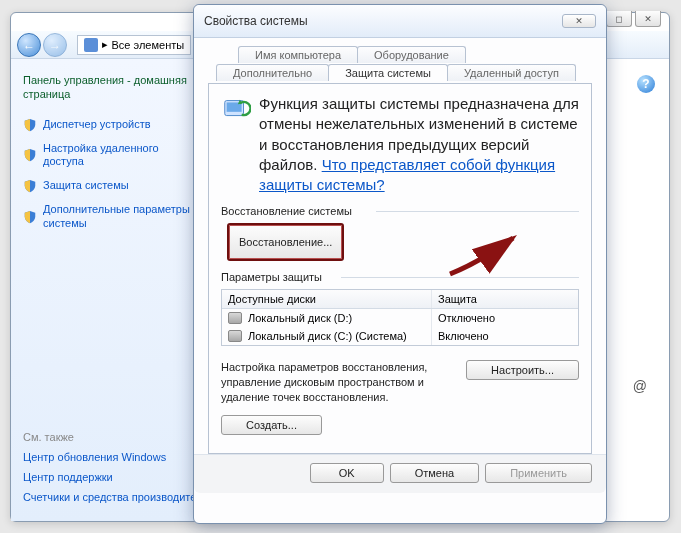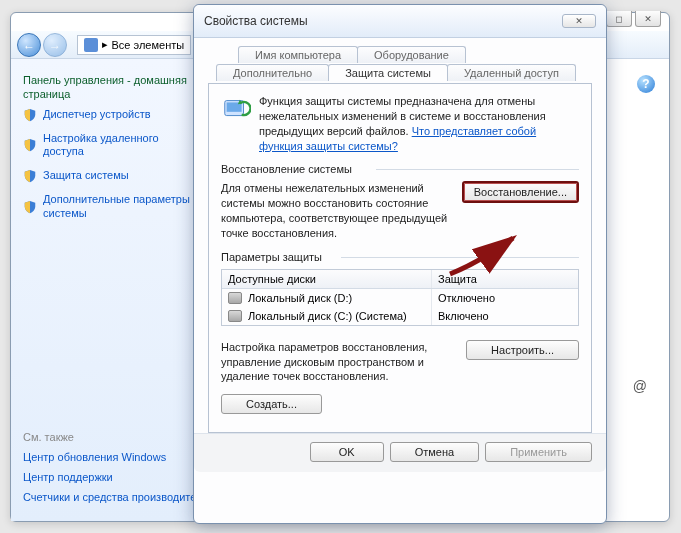--- a/index.html
+++ b/index.html
@@ -80,21 +80,21 @@
   }
   .sidebar {
     width: 200px;
     background: linear-gradient(#f2f7ff, #e3eefc);
     padding: 14px 12px;
     color: #1b4f9e;
   }
   .side-title {
     color: #0b5e2b;
     font-size: 11px;
-    margin-bottom: 6px;
+    margin-bottom: 16px;
     line-height: 1.3;
   }
   .side-link {
     display: flex;
     align-items: center;
     margin-bottom: 10px;
     color: #0b57c9;
     font-size: 11px;
     line-height: 1.25;
   }
@@ -179,21 +179,21 @@
     margin-bottom: 10px;
   }
   .infoicon {
     width: 30px; height: 30px;
     flex-shrink: 0;
     margin-right: 8px;
     position: relative;
   }
   .infoicon svg { width: 30px; height: 30px; }
   .infotext {
-    font-size: 11px;
+    font-size: 15px;
     color: #222;
     line-height: 1.35;
   }
   .infotext a { color: #0b57c9; text-decoration: underline; }
   .group-label {
     font-size: 11px;
     color: #222;
     margin: 4px 0 6px 0;
     position: relative;
   }
@@ -223,21 +223,22 @@
     padding: 3px 24px;
     font-size: 11px;
     color: #222;
     min-width: 92px;
     text-align: center;
     white-space: nowrap;
   }
   .btn.highlight {
     border: 2px solid #6e0f0f;
     box-shadow: 0 0 0 1px #b85050 inset;
-    padding: 3px 10px;
+    padding: 11px 10px;
+    margin-left: 6px;
   }
   .disk-table {
     border: 1px solid #c2cbd8;
     font-size: 11px;
     margin: 4px 0 14px 0;
   }
   .disk-hdr, .disk-r {
     display: flex;
   }
   .disk-hdr {
@@ -376,21 +377,20 @@
               <path d="M20 6 l3 4 -5 1z" fill="#2f9e44"></path>
             </svg>
         </div>
         <div class="infotext">
           <span>Функция защиты системы предназначена для отмены нежелательных изменений в системе и восстановления предыдущих версий файлов. </span><a href="#">Что представляет собой функция защиты системы?</a>
         </div>
       </div>
 
       <div class="group-label">Восстановление системы</div>
       <div class="restore-row">
-        <div class="txt">Для отмены нежелательных изменений системы можно восстановить состояние компьютера, соответствующее предыдущей точке восстановления.</div>
         <div class="btn highlight">Восстановление...</div>
       </div>
 
       <div class="group-label short">Параметры защиты</div>
 
       <div class="disk-table">
         <div class="disk-hdr">
           <div class="dc1">Доступные диски</div>
           <div class="dc2">Защита</div>
         </div>

